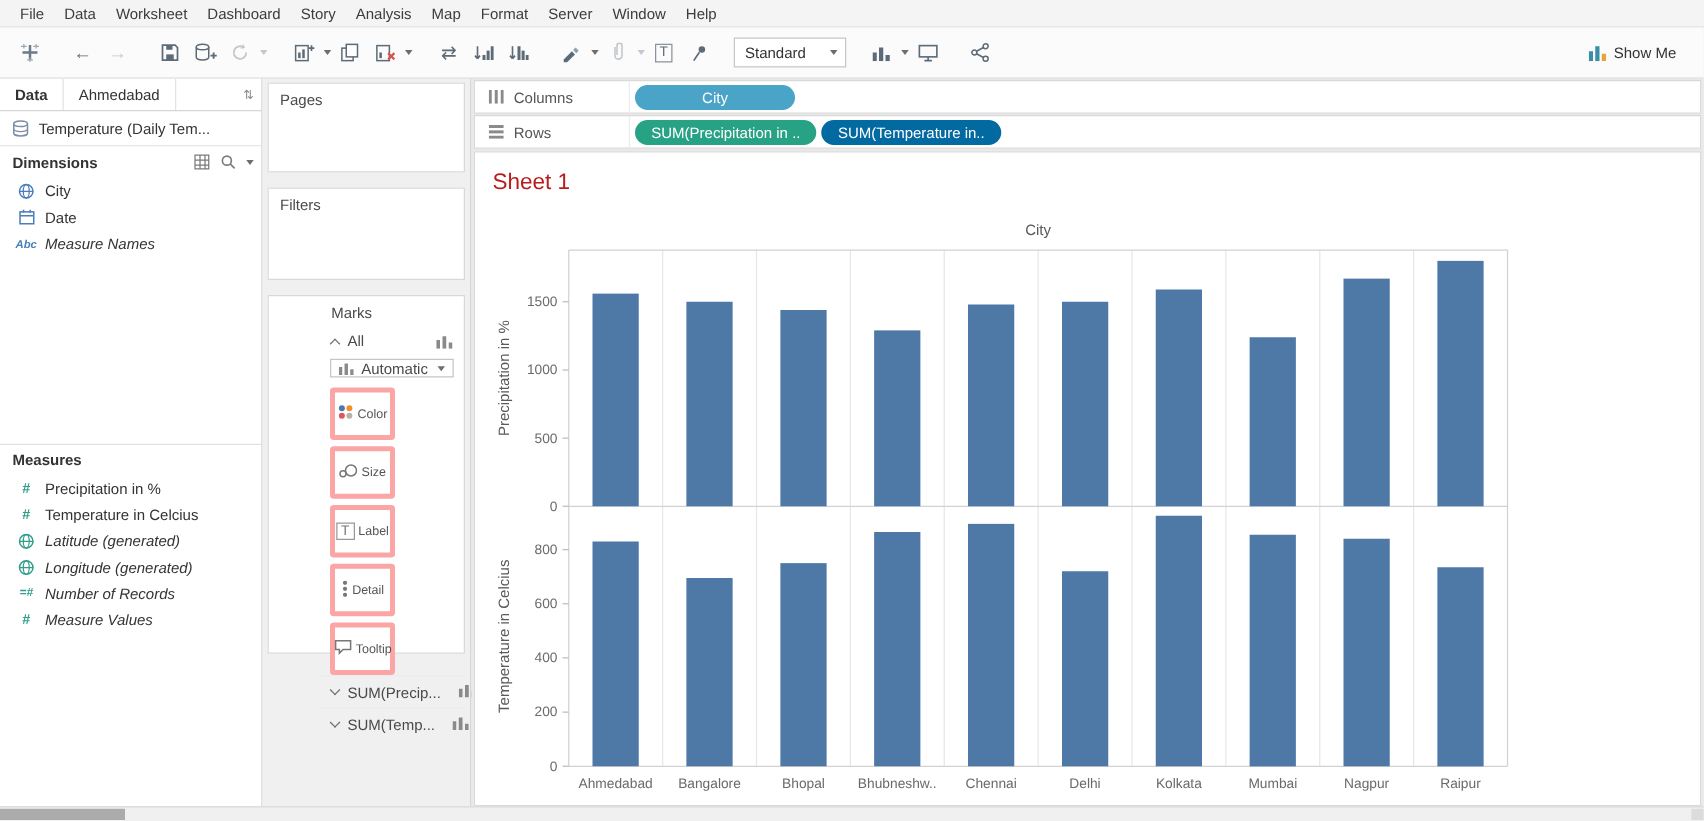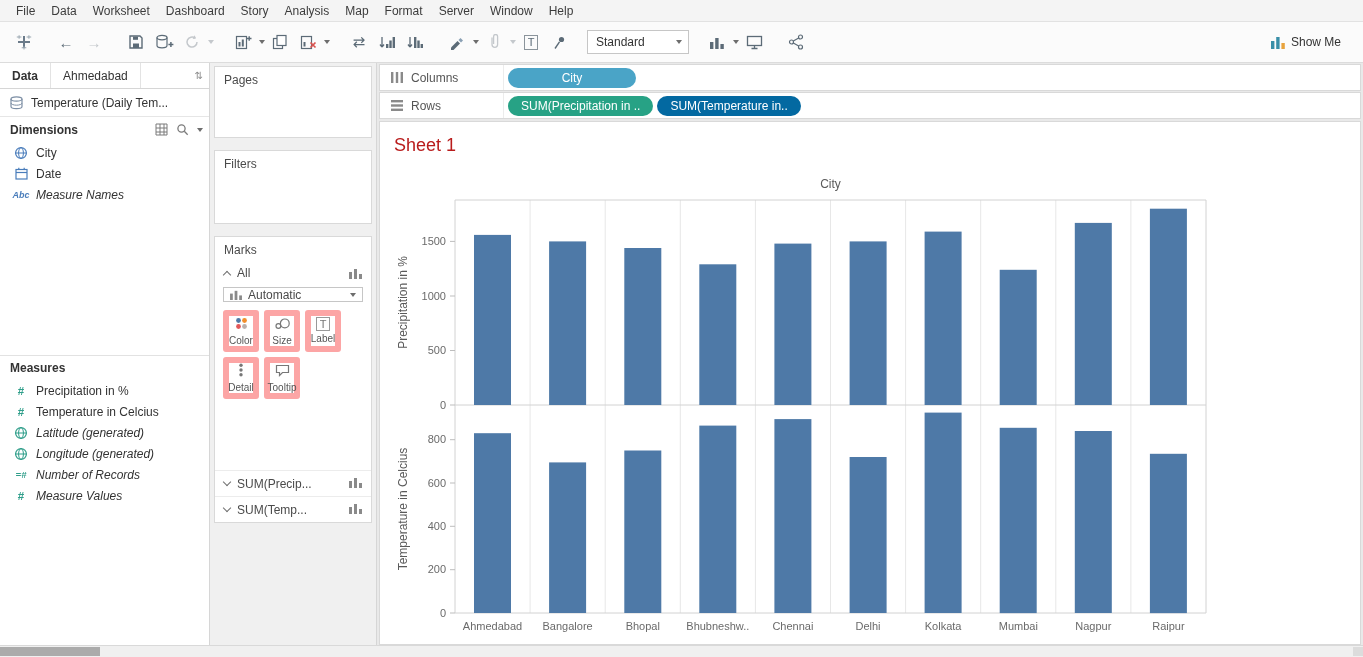--- a/index.html
+++ b/index.html
@@ -17,21 +17,21 @@
              display:flex; align-items:center; padding:0 10px; }
   .tbtn { height:28px; min-width:26px; display:flex; align-items:center; justify-content:center;
           color:#5c6b77; font-size:15px; border-radius:2px; margin:0 1px; }
   .tbtn.disabled { color:#c4c8cc; }
   .tcaret { width:9px; height:28px; display:flex; align-items:center; justify-content:center; }
   .tri { width:0; height:0; border-left:3.5px solid transparent; border-right:3.5px solid transparent;
          border-top:4.5px solid #6d6d6d; }
   .tri.light { border-top-color:#c4c8cc; }
   .tsep { width:14px; }
   .tbox { font-size:11px; color:#5c6b77; border:1px solid #8b949b; padding:0 3px; line-height:13px; }
-  .standard-select { width:102px; height:24px; background:#fff; border:1px solid #c6c6c6;
+  .standard-select { width:90px; height:24px; background:#fff; border:1px solid #c6c6c6;
                      display:flex; align-items:center; font-size:12px; color:#333; margin:0 14px;
                      padding-left:8px; }
   .standard-select .tri { margin-left:auto; margin-right:6px; }
   .showme { margin-left:auto; display:flex; align-items:center; gap:6px; font-size:12px; color:#333; padding-right:12px; }
 
   
   .main { flex:1; min-height:0; display:flex; }
 
   
   .data-pane { width:210px; flex:none; background:#fff; border-right:1px solid #d6d6d6;
@@ -53,33 +53,33 @@
   .dim-gap { height:150px; flex:none; }
   .measures-header { border-top:1px solid #e2e2e2; }
 
   
   .cards-pane { width:167px; flex:none; background:#f0f0f0; border-right:1px solid #d6d6d6;
                 display:flex; flex-direction:column; font-size:12px; color:#4a4a4a; }
   .card { background:#fff; border:1px solid #d9d9d9; margin:3px 4px 9px 4px; flex:none; }
   .card-label { padding:6px 9px 4px 9px; color:#4a4a4a; }
   .pages-card { height:72px; }
   .filters-card { height:74px; }
-  .marks-card { height:287px; display:flex; flex-direction:column; }
+  .marks-card { height:287px; display:flex; flex-direction:column;padding-left:41px; }
   .marks-all-row { height:24px; display:flex; align-items:center; gap:7px; padding:0 9px; flex:none; }
   .marks-all-row .sp, .mark-extra-row .sp { flex:1; }
   .chev { width:6px; height:6px; border-right:1.5px solid #707070; border-bottom:1.5px solid #707070;
           display:inline-block; flex:none; }
   .chev.up { transform:rotate(-135deg); margin-top:3px; }
   .chev.down { transform:rotate(45deg); margin-bottom:3px; }
   .mark-type-select { margin:2px 8px 8px 8px; height:15px; border:1px solid #c6c6c6; background:#fff;
                       display:flex; align-items:center; gap:6px; padding:0 6px; flex:none; }
   .mark-type-select .tri { margin-left:auto; }
   .mark-btn-grid { display:flex; flex-wrap:wrap; gap:5px; padding:0 8px; flex:none; }
-  .mark-btn { width:36px; height:42px; border:6px solid #fca5a5; border-radius:3px; background:#fff;
-              display:flex; flex-direction:column; align-items:center; justify-content:center; gap:3px;
+  .mark-btn { width:52px; height:42px; border:4px solid #fca5a5; border-radius:3px; background:#fff;
+              display:flex; flex-direction:row; align-items:center; justify-content:center; gap:3px;
               font-size:10px; color:#555; }
   .marks-spacer { flex:1; }
   .mark-extra-row { height:26px; display:flex; align-items:center; gap:7px; padding:0 9px;
                     border-top:1px solid #ececec; flex:none; }
 
   
   .right-area { flex:1; min-width:0; display:flex; flex-direction:column; background:#e9e9e9; }
   .shelf { height:27px; flex:none; background:#fff; border:1px solid #d9d9d9; margin:1px 2px 0 2px;
            display:flex; align-items:center; font-size:12px; color:#555; }
   .shelf-head { width:124px; align-self:stretch; flex:none; display:flex; align-items:center; gap:8px;

